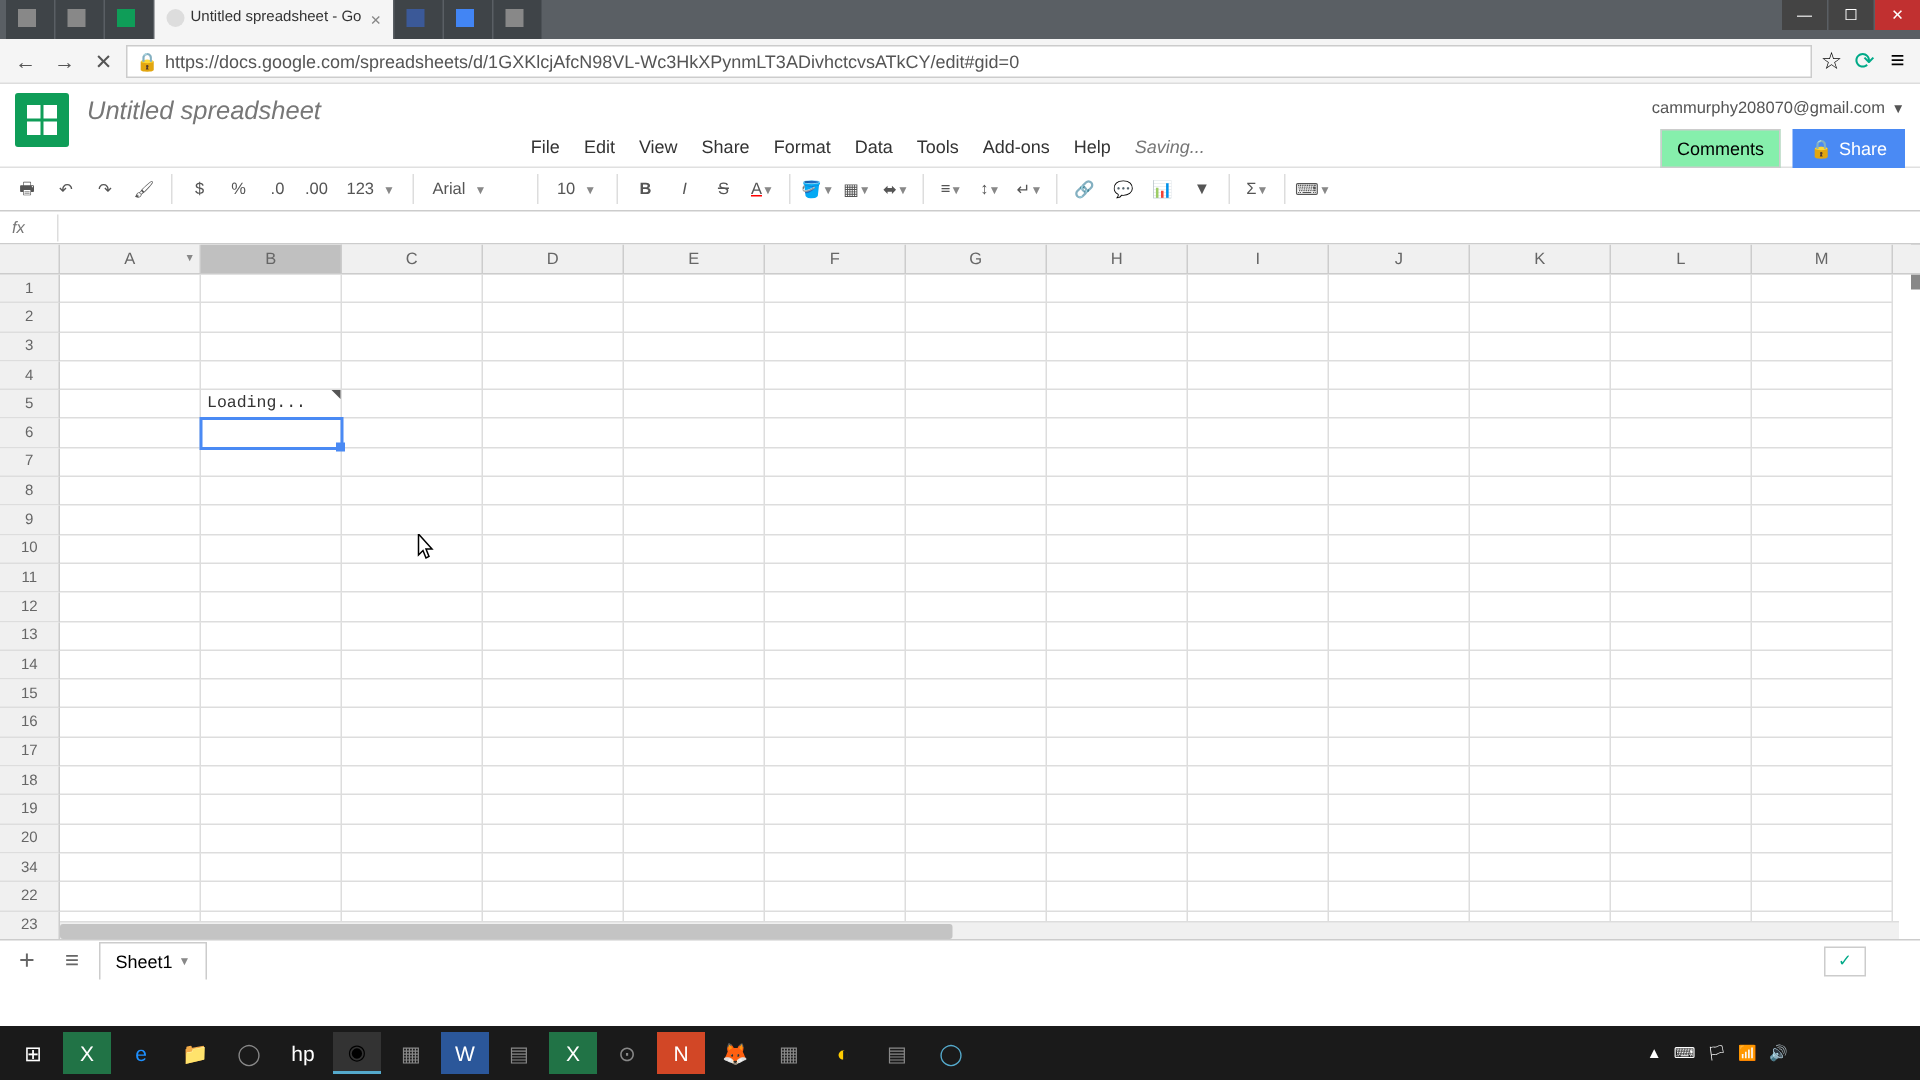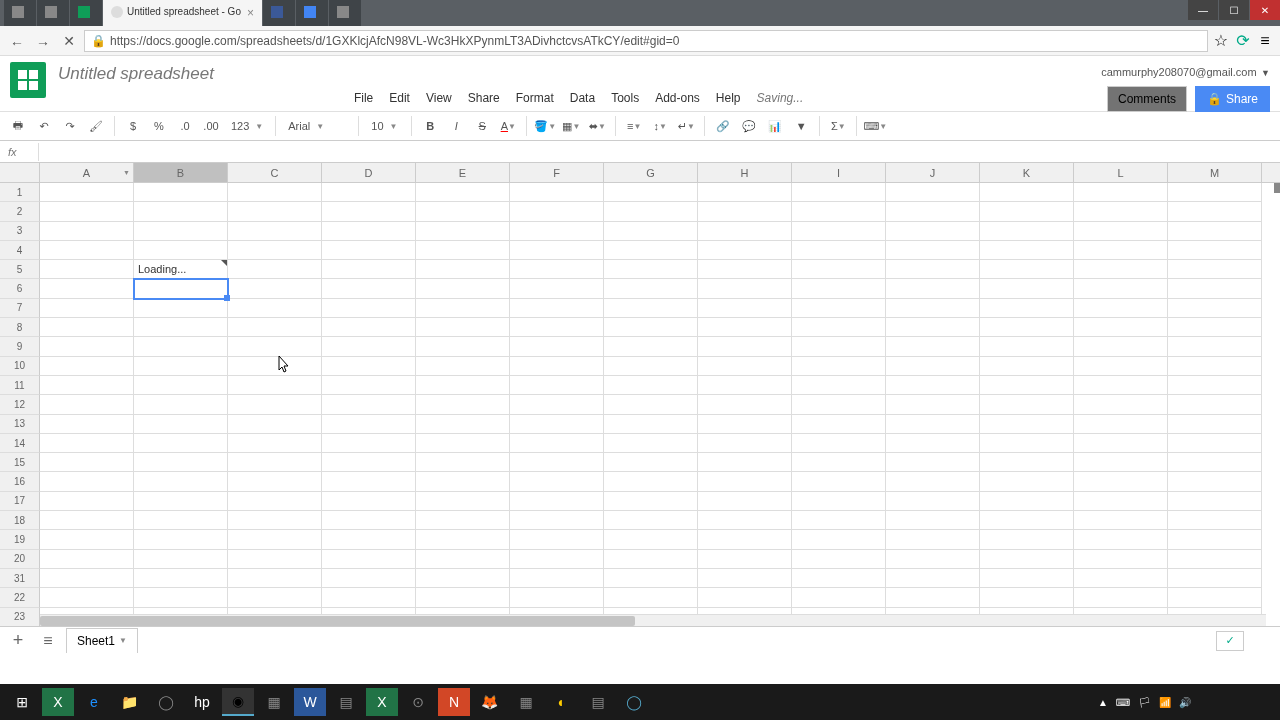--- a/index.html
+++ b/index.html
@@ -31,21 +31,21 @@
 .logo-grid::before { width: 100%; height: 2px; top: 50%; transform: translateY(-50%); }
 .logo-grid::after { height: 100%; width: 2px; left: 50%; transform: translateX(-50%); }
 .title-area { flex: 1; }
 .doc-title { font-size: 17px; color: #777; font-style: italic; margin-bottom: 2px; padding: 2px; }
 .menu-bar { display: flex; gap: 2px; font-size: 12px; color: #333; justify-content: center; }
 .menu-item { padding: 3px 7px; cursor: pointer; }
 .saving { color: #777; padding: 3px 7px; font-style: italic; }
 .header-right { display: flex; align-items: center; gap: 8px; }
 .user-email { font-size: 11px; color: #555; }
 .user-drop { font-size: 9px; color: #555; }
-.comments-btn { padding: 5px 10px; border: 1px solid #ccc; font-size: 12px; background: #737373; cursor: pointer; }
+.comments-btn { padding: 5px 10px; border: 1px solid #ccc; font-size: 12px; background: #86efac; cursor: pointer; }
 .share-btn { padding: 5px 12px; background: #4a8af4; color: #fff; font-size: 12px; border: none; cursor: pointer; display: flex; align-items: center; gap: 4px; }
 
 
 .toolbar { height: 30px; border-top: 1px solid #e0e0e0; border-bottom: 1px solid #ccc; display: flex; align-items: center; padding: 0 6px; gap: 2px; font-size: 11px; }
 .tb-btn { width: 24px; height: 24px; display: flex; align-items: center; justify-content: center; color: #555; cursor: pointer; }
 .tb-sep { width: 1px; height: 20px; background: #ddd; margin: 0 4px; }
 .tb-select { display: flex; align-items: center; padding: 0 6px; gap: 6px; color: #555; }
 .tb-drop { font-size: 8px; color: #888; }
 
 
@@ -57,21 +57,21 @@
 .sheet-container { position: relative; height: 463px; overflow: hidden; }
 .col-headers { height: 20px; display: flex; background: #f0f0f0; border-bottom: 1px solid #ccc; position: relative; }
 .corner { width: 40px; border-right: 1px solid #ccc; background: #f0f0f0; }
 .col-header { width: 94px; border-right: 1px solid #ccc; display: flex; align-items: center; justify-content: center; font-size: 11px; color: #666; background: #f0f0f0; position: relative; }
 .col-header.selected-col { background: #c0c0c0; }
 .col-drop { position: absolute; right: 3px; font-size: 7px; color: #888; }
 .rows { }
 .row { height: 19.3px; display: flex; }
 .row-header { width: 40px; border-right: 1px solid #ccc; border-bottom: 1px solid #ddd; display: flex; align-items: center; justify-content: center; font-size: 10px; color: #666; background: #f0f0f0; }
 .cell { width: 94px; border-right: 1px solid #ddd; border-bottom: 1px solid #ddd; font-size: 11px; padding: 2px 4px; display: flex; align-items: center; position: relative; }
-.cell.with-text { color: #333; }
+.cell.with-text { color: #333; font-family: Liberation Mono, monospace; }
 .cell.selected-cell { outline: 2px solid #4a8af4; outline-offset: -1px; z-index: 5; }
 .cell-handle { position: absolute; right: -3px; bottom: -3px; width: 6px; height: 6px; background: #4a8af4; z-index: 6; }
 .cell-note { position: absolute; right: 0; top: 0; width: 0; height: 0; border-style: solid; border-width: 0 6px 6px 0; border-color: transparent #555 transparent transparent; }
 
 
 .hscroll { position: absolute; bottom: 0; left: 40px; right: 14px; height: 12px; background: #f0f0f0; border-top: 1px solid #ddd; }
 .hscroll-thumb { position: absolute; left: 0; width: 595px; height: 10px; top: 1px; background: #c4c4c4; border-radius: 2px; }
 .vscroll-ind { position: absolute; right: 0; top: 0; width: 6px; height: 30px; background: #888; }
 
 
@@ -574,21 +574,21 @@
         <div class="cell"></div>
         <div class="cell"></div>
         <div class="cell"></div>
         <div class="cell"></div>
         <div class="cell"></div>
         <div class="cell"></div>
         <div class="cell"></div>
         <div class="cell"></div>
       </div>
       <div class="row">
-        <div class="row-header">31</div>
+        <div class="row-header">34</div>
         <div class="cell"></div>
         <div class="cell"></div>
         <div class="cell"></div>
         <div class="cell"></div>
         <div class="cell"></div>
         <div class="cell"></div>
         <div class="cell"></div>
         <div class="cell"></div>
         <div class="cell"></div>
         <div class="cell"></div>

